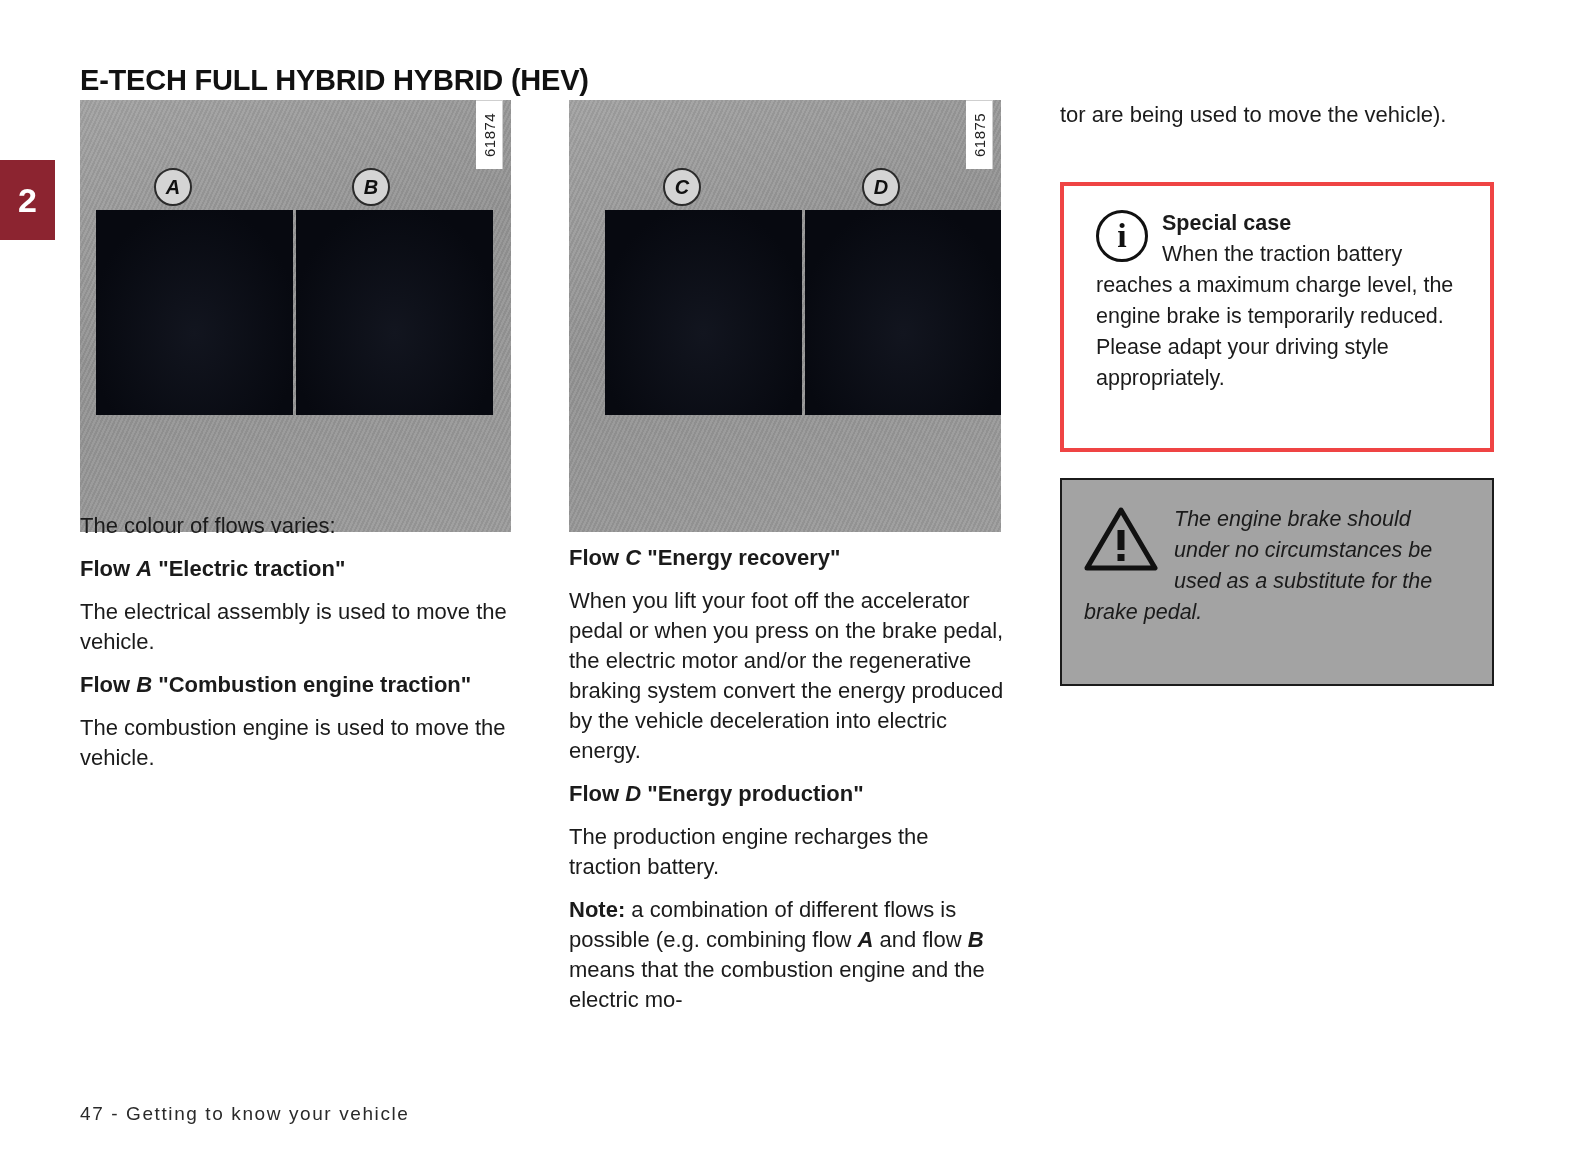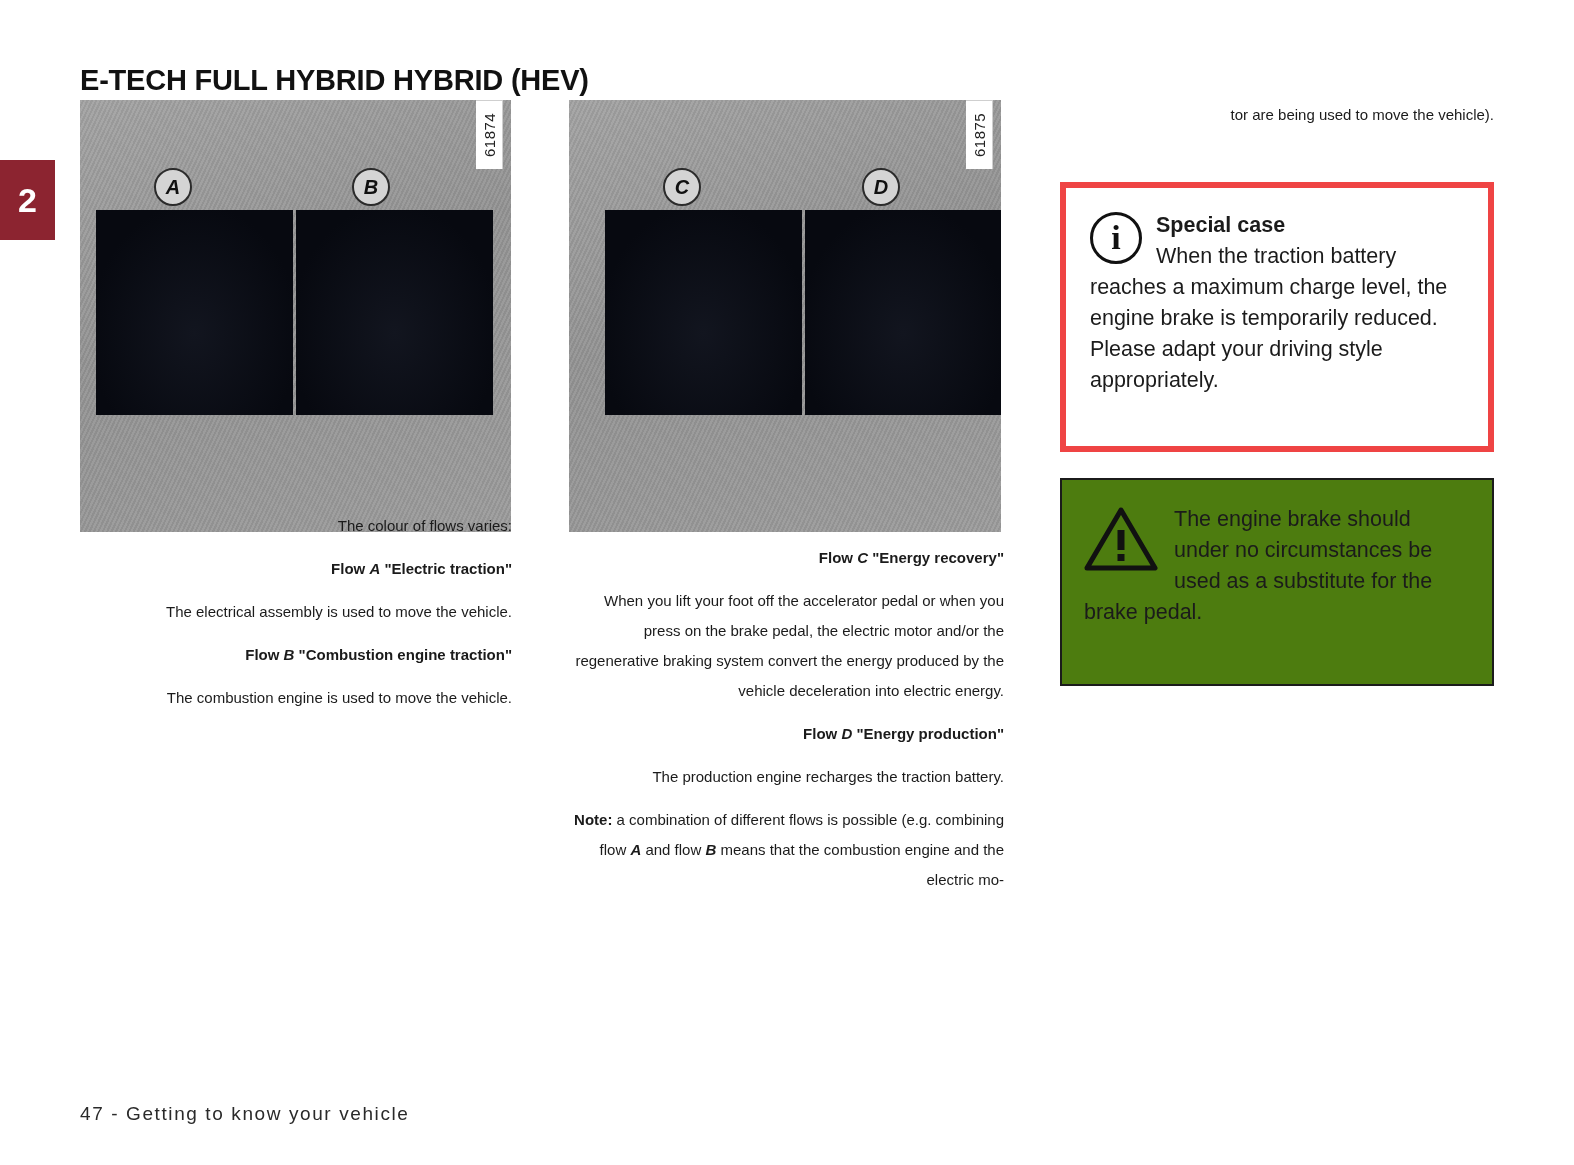--- a/index.html
+++ b/index.html
@@ -102,23 +102,22 @@
     font-weight: bold;
     font-style: italic;
     display: flex;
     align-items: center;
     justify-content: center;
   }
 
   
   .col {
     position: absolute;
-    font-size: 15px;
+    font-size: 22px;
     line-height: 30px;
-    text-align: right;
   }
   .col-left  { left: 80px;  top: 511px; width: 432px; }
   .col-mid   { left: 569px; top: 543px; width: 435px; }
   .col-right { left: 1060px; top: 100px; width: 434px; }
 
   .col p { margin: 0 0 13px 0; }
   .col .head { font-weight: bold; }
   .col .it { font-style: italic; font-weight: bold; }
   .dash-list { margin: 0 0 13px 0; }
   .dash-row { display: block; }
@@ -129,32 +128,33 @@
     position: absolute;
     box-sizing: border-box;
     font-size: 21.5px;
     line-height: 31px;
   }
   .box-info {
     left: 1060px;
     top: 182px;
     width: 434px;
     height: 270px;
-    border: 6px solid #ef4444;
+    border: 4px solid #ef4444;
     background: #ffffff;
-    padding: 22px 24px 18px 24px;
+    padding: 22px 24px 18px 32px;
   }
   .box-warn {
     left: 1060px;
     top: 478px;
     width: 434px;
     height: 208px;
     border: 2px solid #1b1b1b;
-    background: #4d7c0f;
+    background: #a3a3a3;
     padding: 24px 22px 18px 22px;
+    font-style: italic;
   }
   .box-title { font-weight: bold; }
 
   .info-icon {
     float: left;
     width: 52px;
     height: 52px;
     border: 3px solid #111;
     border-radius: 50%;
     box-sizing: border-box;

